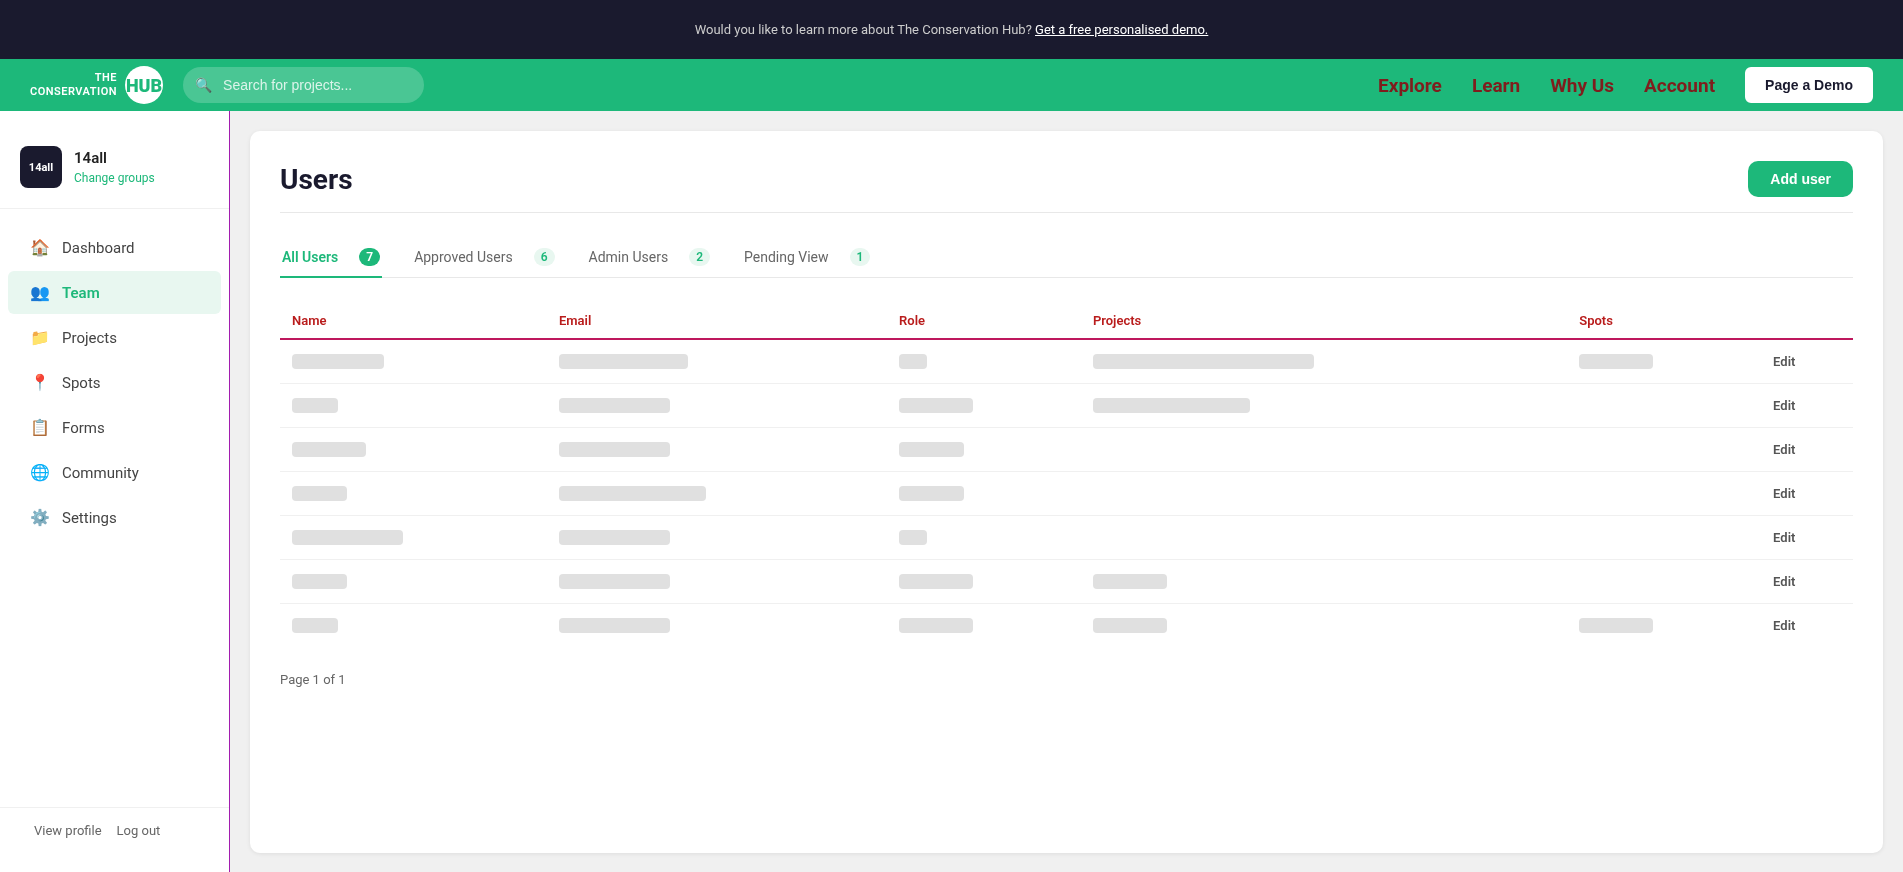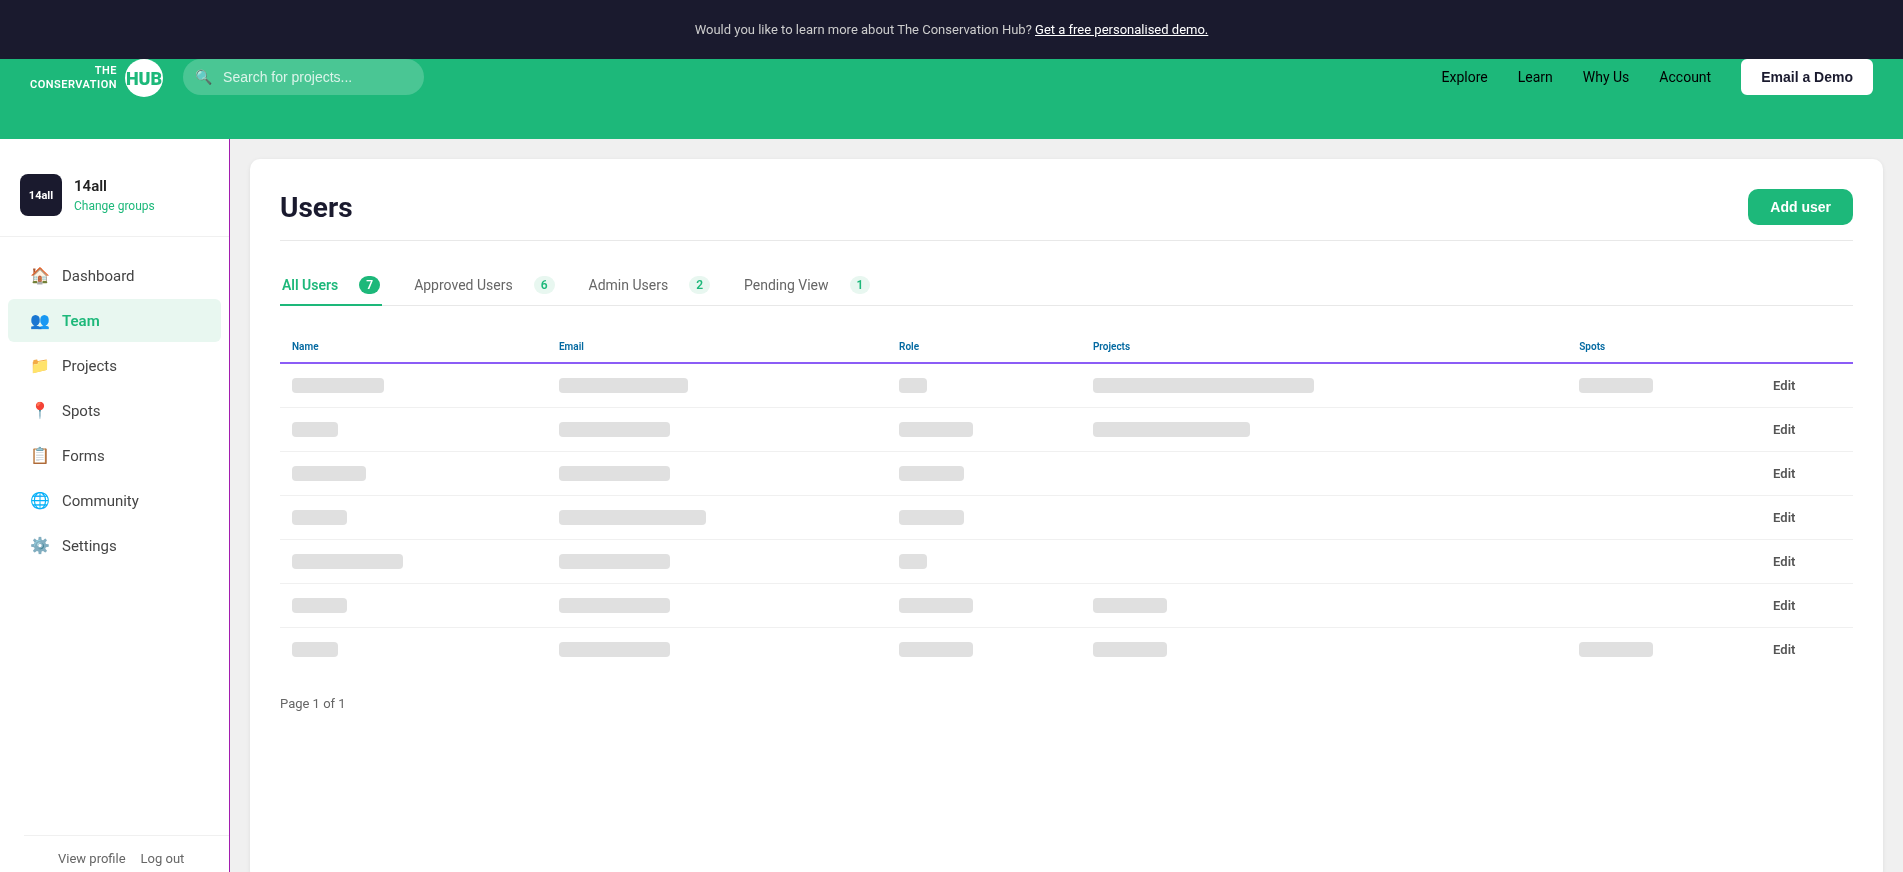--- a/index.html
+++ b/index.html
@@ -12,23 +12,23 @@
       text-align: center;
       padding: 22px;
       font-size: 13px;
     }
     .top-banner a { color: #fff; text-decoration: underline; cursor: pointer; }
 
     
     .header {
       background: #1db87a;
       display: flex;
-      align-items: flex-start;
+      align-items: center;
       padding: 0 30px;
-      height: 80px;
+      height: 52px;
       gap: 20px;
     }
     .logo-area {
       display: flex;
       align-items: center;
       gap: 8px;
       flex-shrink: 0;
     }
     .logo-text {
       color: #fff;
@@ -79,25 +79,25 @@
     }
     .search-bar::placeholder { color: rgba(255,255,255,0.8); }
 
     .nav-links {
       display: flex;
       align-items: center;
       gap: 30px;
       margin-left: auto;
     }
     .nav-link {
-      color: #000000;
-      font-size: 14px;
+      color: #7f1d1d;
+      font-size: 19px;
       cursor: pointer;
       text-decoration: none;
-      font-weight: 400;
+      font-weight: 700;
     }
     .book-demo-btn {
       background: #fff;
       color: #1a1a2e;
       border: 2px solid #fff;
       border-radius: 6px;
       padding: 8px 18px;
       font-size: 14px;
       font-weight: 600;
       cursor: pointer;
@@ -173,21 +173,20 @@
       font-size: 16px;
       width: 20px;
       text-align: center;
     }
 
     .sidebar-footer {
       padding: 15px 34px;
       border-top: 1px solid #f0f0f0;
       display: flex;
       gap: 15px;
-      margin-left: 24px;
     }
     .sidebar-footer-link {
       font-size: 13px;
       color: #666;
       cursor: pointer;
     }
 
     
     .content {
       flex: 1;
@@ -252,25 +251,25 @@
       padding: 2px 7px;
       font-size: 12px;
       font-weight: 600;
     }
     .tab.active .tab-badge { background: #1db87a; color: #fff; }
 
     
     .table { width: 100%; border-collapse: collapse; }
     .table th {
       text-align: left;
-      font-size: 10px;
-      font-weight: 600;
-      color: #0369a1;
+      font-size: 13px;
+      font-weight: 600;
+      color: #b91c1c;
       padding: 10px 12px;
-      border-bottom: 2px solid #8b5cf6;
+      border-bottom: 2px solid #be185d;
     }
     .table td {
       padding: 14px 12px;
       font-size: 13px;
       border-bottom: 1px solid #f0f0f0;
       color: #555;
     }
     .blurred-text {
       background: #e0e0e0;
       border-radius: 4px;
@@ -310,21 +309,21 @@
 
   <div class="search-wrapper">
     <input class="search-bar" type="text" placeholder="Search for projects..." style="">
   </div>
 
   <nav class="nav-links">
     <a class="nav-link">Explore</a>
     <a class="nav-link">Learn</a>
     <a class="nav-link">Why Us</a>
     <a class="nav-link">Account</a>
-    <button class="book-demo-btn">Email a Demo</button>
+    <button class="book-demo-btn">Page a Demo</button>
   </nav>
 </header>
 
 <div class="main-layout">
 
   <aside class="sidebar">
     <div class="org-section">
       <div class="org-avatar">14all</div>
       <div>
         <div class="org-name">14all</div>

